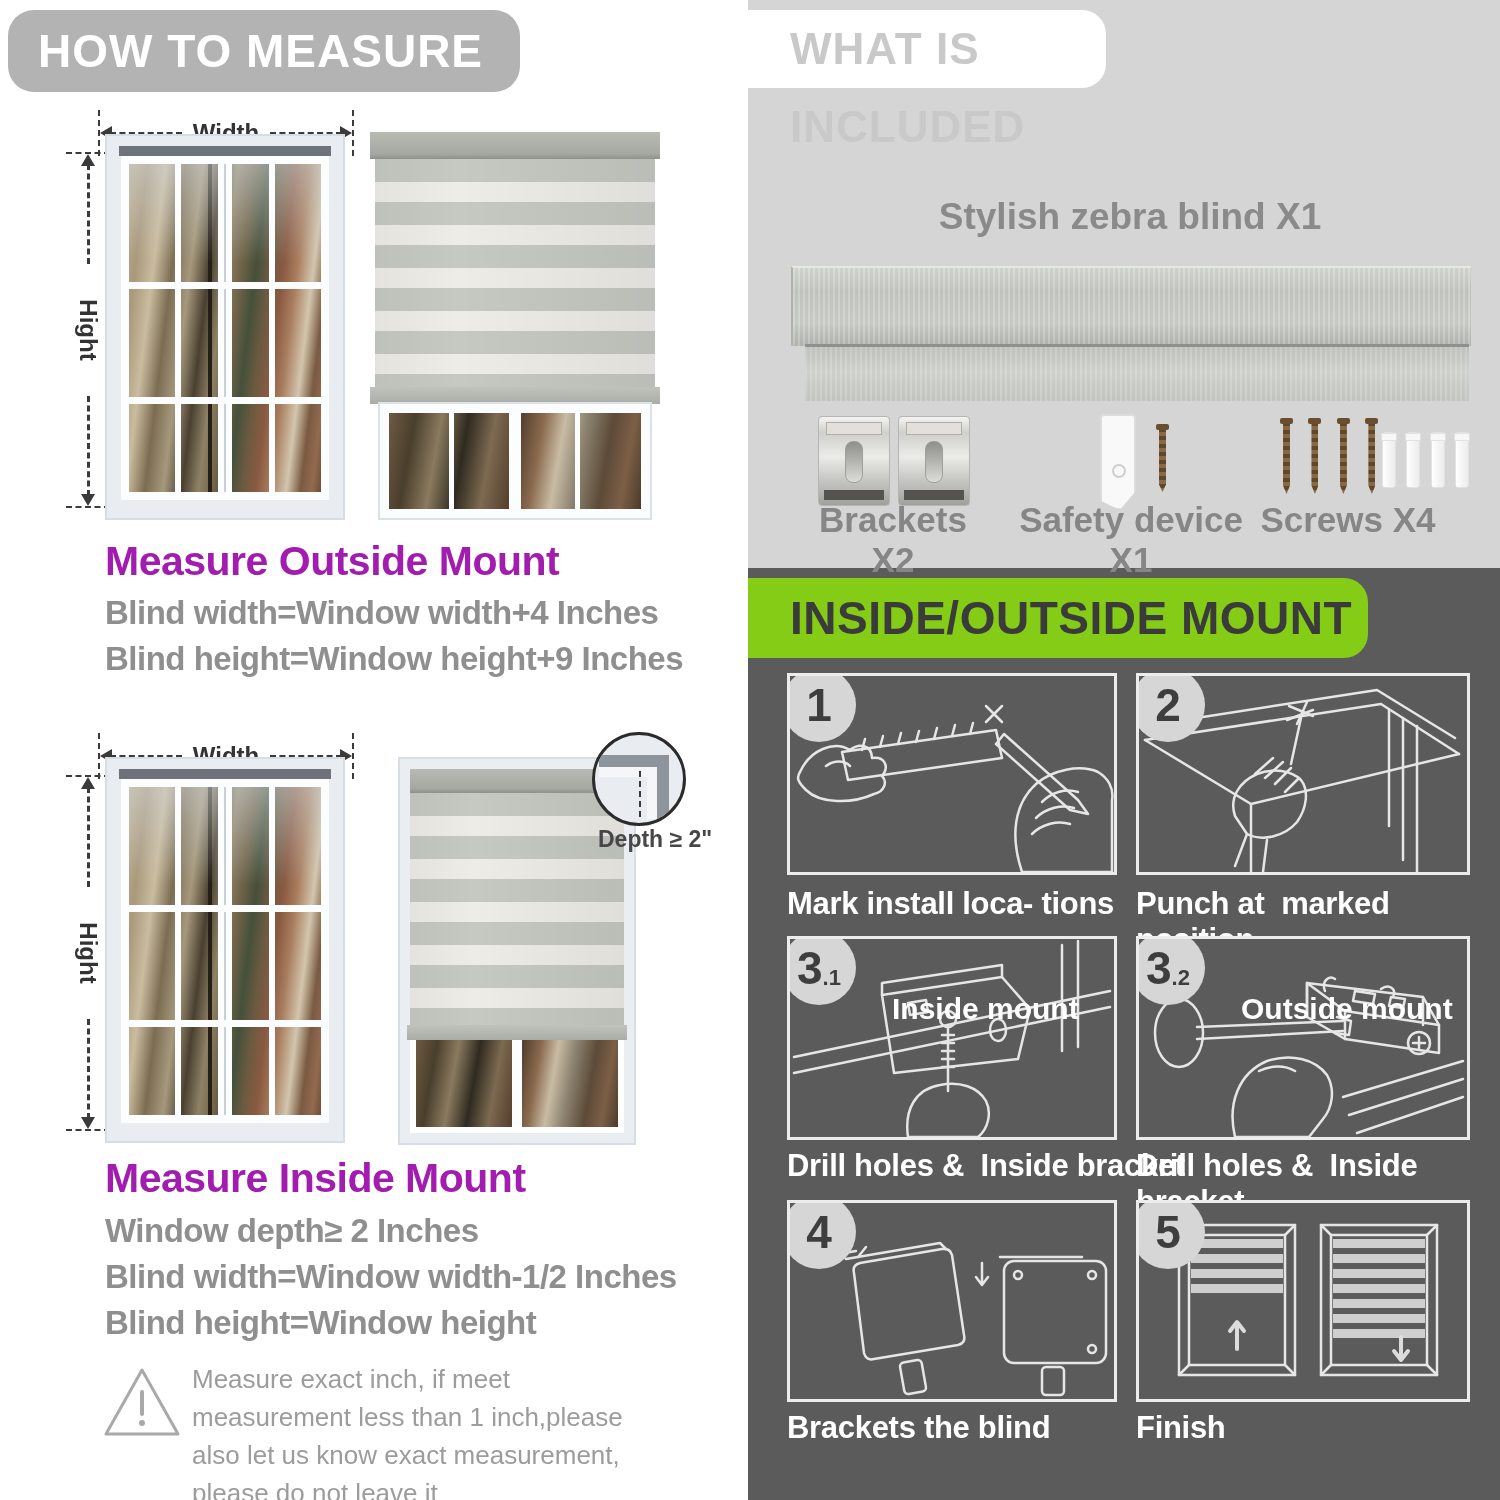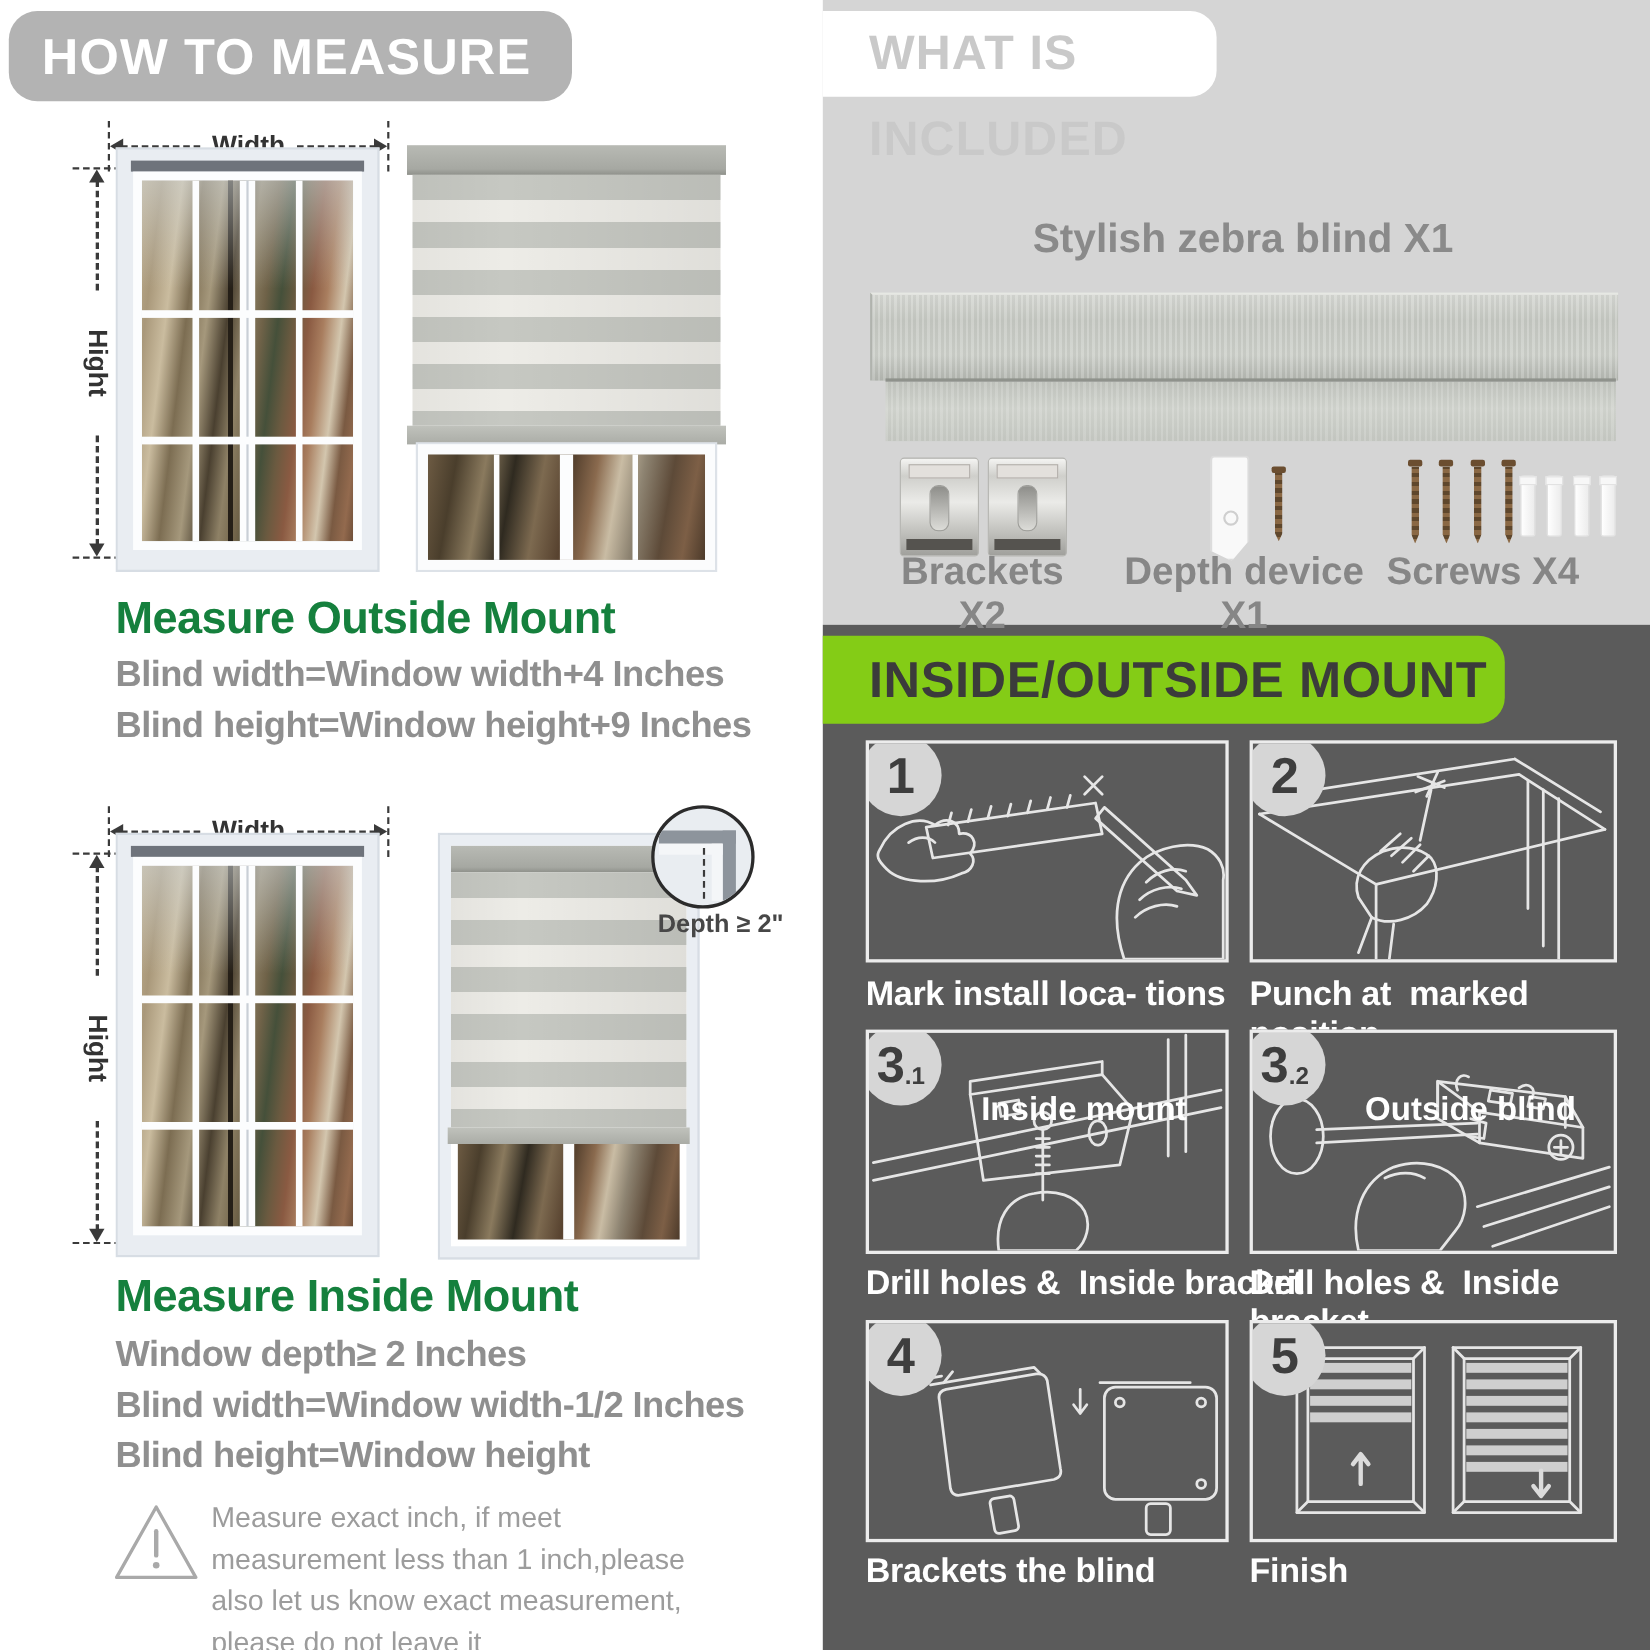--- a/index.html
+++ b/index.html
@@ -65,21 +65,21 @@
   
   .magnifier{width:88px;height:88px;border-radius:50%;border:3px solid #2b2b2b;background:#e9edf1;overflow:hidden;z-index:6;}
   .magnifier .fo-h{position:absolute;top:20px;left:4px;right:14px;height:12px;background:#8d949c;}
   .magnifier .fo-v{position:absolute;top:20px;right:14px;width:12px;bottom:4px;background:#8d949c;}
   .magnifier .fi-h{position:absolute;top:32px;left:4px;right:26px;height:10px;background:#f4f6f8;}
   .magnifier .fi-v{position:absolute;top:32px;right:26px;width:10px;bottom:4px;background:#f4f6f8;}
   .magnifier .dline{position:absolute;top:36px;bottom:6px;right:42px;border-left:2px dashed #3a3a3a;}
   .depth-lbl{font-weight:bold;font-size:23px;color:#474747;}
 
   
-  .heading{font-weight:bold;font-size:41px;color:#15803d;letter-spacing:-.5px;}
+  .heading{font-weight:bold;font-size:41px;color:#a21caf;letter-spacing:-.5px;}
   .formula{font-weight:bold;font-size:33px;color:#8f8f8f;letter-spacing:-.5px;}
   .warn-text{font-size:26px;color:#9c9c9c;line-height:38px;font-weight:500;}
 
   
   .blind-name{text-align:center;font-weight:bold;font-size:37px;color:#8a8a8a;}
   .rail-top{background:
       repeating-linear-gradient(90deg, rgba(255,255,255,.14) 0 2px, rgba(0,0,0,.03) 2px 5px),
       linear-gradient(180deg,#d6d8d3 0%,#c6c9c3 30%,#cdd0ca 70%,#b4b7b1 100%);
       border-top:2px solid #e6e8e3;border-left:2px solid #b0b3ad;}
   .rail-bot{background:
@@ -261,21 +261,21 @@
   </div>
   <div class="abs item-lbl" style="left:795px;top:500px;width:196px;">Brackets X2</div>
 
   <div class="abs safety-body" style="left:1100px;top:414px;">
     <div class="safety-hole"></div>
   </div>
   <div class="abs screw-i" style="left:1156px;top:424px;">
     <div class="s-head"></div>
       <div class="s-shaft" style="height:62px;"></div>
   </div>
-  <div class="abs item-lbl" style="left:1008px;top:500px;width:246px;">Depth device X1</div>
+  <div class="abs item-lbl" style="left:1008px;top:500px;width:246px;">Safety device X1</div>
 
   <div class="abs" style="left:1280px;top:418px;white-space:nowrap;">
     <div class="screw-i"><div class="s-head"></div><div class="s-shaft"></div></div>
     <div class="screw-i"><div class="s-head"></div><div class="s-shaft"></div></div>
     <div class="screw-i"><div class="s-head"></div><div class="s-shaft"></div></div>
     <div class="screw-i"><div class="s-head"></div><div class="s-shaft"></div></div>
   </div>
   <div class="abs" style="left:1382px;top:432px;white-space:nowrap;">
     <div class="anchor" style="position:relative;"><div class="collar"></div></div>
     <div class="anchor" style="position:relative;"><div class="collar"></div></div>
@@ -362,21 +362,21 @@
         <ellipse cx="40" cy="94" rx="24" ry="34"></ellipse>
         <path d="M198,78 l14,4 l-2,14 l-14,-2"></path>
         <path d="M96,198 C88,164 100,134 128,122 C152,114 176,120 188,136 C196,150 194,168 184,180 L170,198 Z"></path>
         <path d="M120,132 C132,126 146,126 156,132"></path>
       </g>
     </svg>
     <div class="step-num">
         <span>3</span>
         <span class="sub">.2</span>
       </div>
-    <div class="step-title">Outside blind</div>
+    <div class="step-title">Outside mount</div>
   </div>
 
   <div class="abs step-caption" style="left:787px;top:1148px;">Drill holes &amp;  Inside bracket</div>
   <div class="abs step-caption" style="left:1136px;top:1148px;">Drill holes &amp;  Inside bracket</div>
 
   <div class="abs step" style="left:787px;top:1200px;width:324px;height:196px;">
     <svg viewBox="0 0 324 196" preserveAspectRatio="none">
       <g class="lineart">
         <path d="M64,70 Q62,62 70,60 L152,46 Q160,45 162,52 L174,132 Q176,140 168,142 L84,156 Q76,158 74,150 Z"></path>
         <path d="M56,56 L150,40 L156,46"></path>

